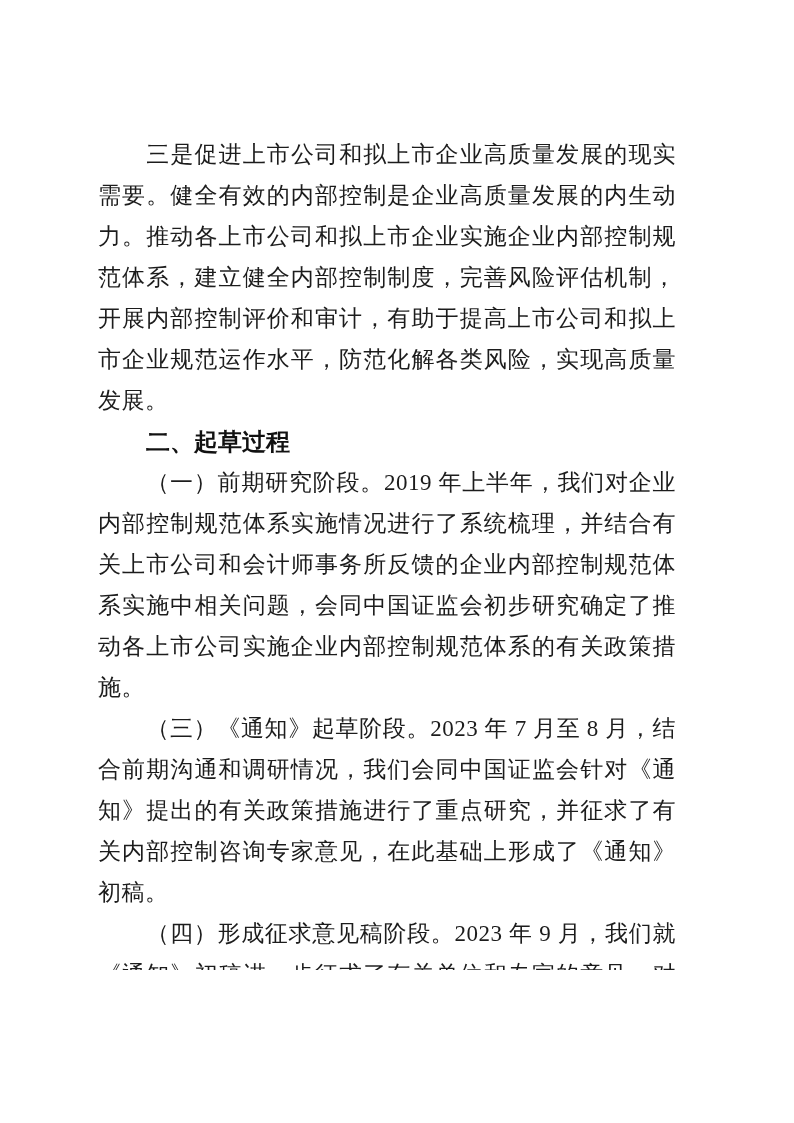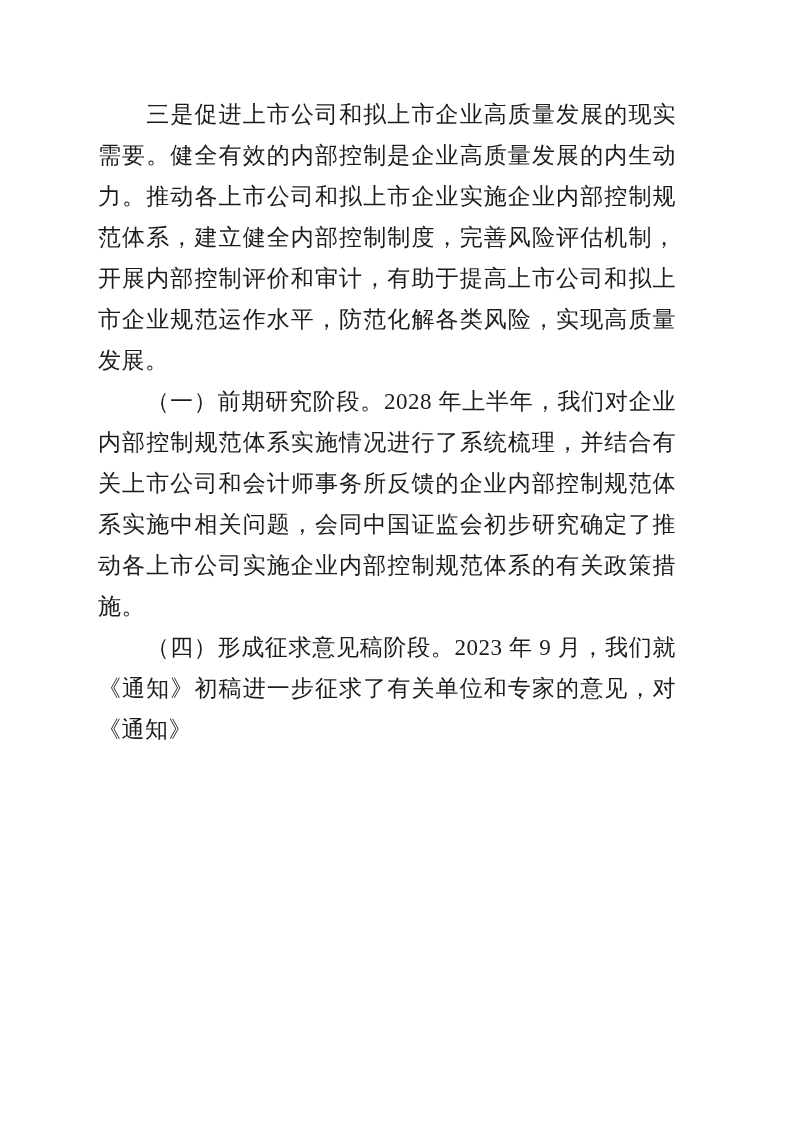--- a/index.html
+++ b/index.html
@@ -6,20 +6,21 @@
     margin: 0;
     padding: 0;
     background: #ffffff;
   }
   .page {
     position: relative;
     width: 794px;
     height: 930px;
     background: #ffffff;
     overflow: hidden;
+    margin-top: 40px;
   }
   .text-block {
     position: absolute;
     left: 98px;
     top: 94px;
     width: 578px;
   }
   .para {
     margin: 0;
     font-family: "Liberation Serif", "DejaVu Serif", serif;
@@ -52,19 +53,21 @@
     font-size: 17px;
     color: #222222;
   }
 </style>
 </head>
 <body>
 
 <div class="page">
   <main class="text-block">
     <p class="para">三是促进上市公司和拟上市企业高质量发展的现实需要。健全有效的内部控制是企业高质量发展的内生动力。推动各上市公司和拟上市企业实施企业内部控制规范体系，建立健全内部控制制度，完善风险评估机制，开展内部控制评价和审计，有助于提高上市公司和拟上市企业规范运作水平，防范化解各类风险，实现高质量发展。</p>
-    <p class="para">（一）前期研究阶段。2028 年上半年，我们对企业内部控制规范体系实施情况进行了系统梳理，并结合有关上市公司和会计师事务所反馈的企业内部控制规范体系实施中相关问题，会同中国证监会初步研究确定了推动各上市公司实施企业内部控制规范体系的有关政策措施。</p>
+    <h2 class="heading">二、起草过程</h2>
+    <p class="para">（一）前期研究阶段。2019 年上半年，我们对企业内部控制规范体系实施情况进行了系统梳理，并结合有关上市公司和会计师事务所反馈的企业内部控制规范体系实施中相关问题，会同中国证监会初步研究确定了推动各上市公司实施企业内部控制规范体系的有关政策措施。</p>
+    <p class="para">（三）《通知》起草阶段。2023 年 7 月至 8 月，结合前期沟通和调研情况，我们会同中国证监会针对《通知》提出的有关政策措施进行了重点研究，并征求了有关内部控制咨询专家意见，在此基础上形成了《通知》初稿。</p>
     <p class="para">（四）形成征求意见稿阶段。2023 年 9 月，我们就《通知》初稿进一步征求了有关单位和专家的意见，对《通知》</p>
   </main>
   <footer class="page-footer">
     <span class="page-number">3</span>
   </footer>
 </div>
 
 </body></html>

